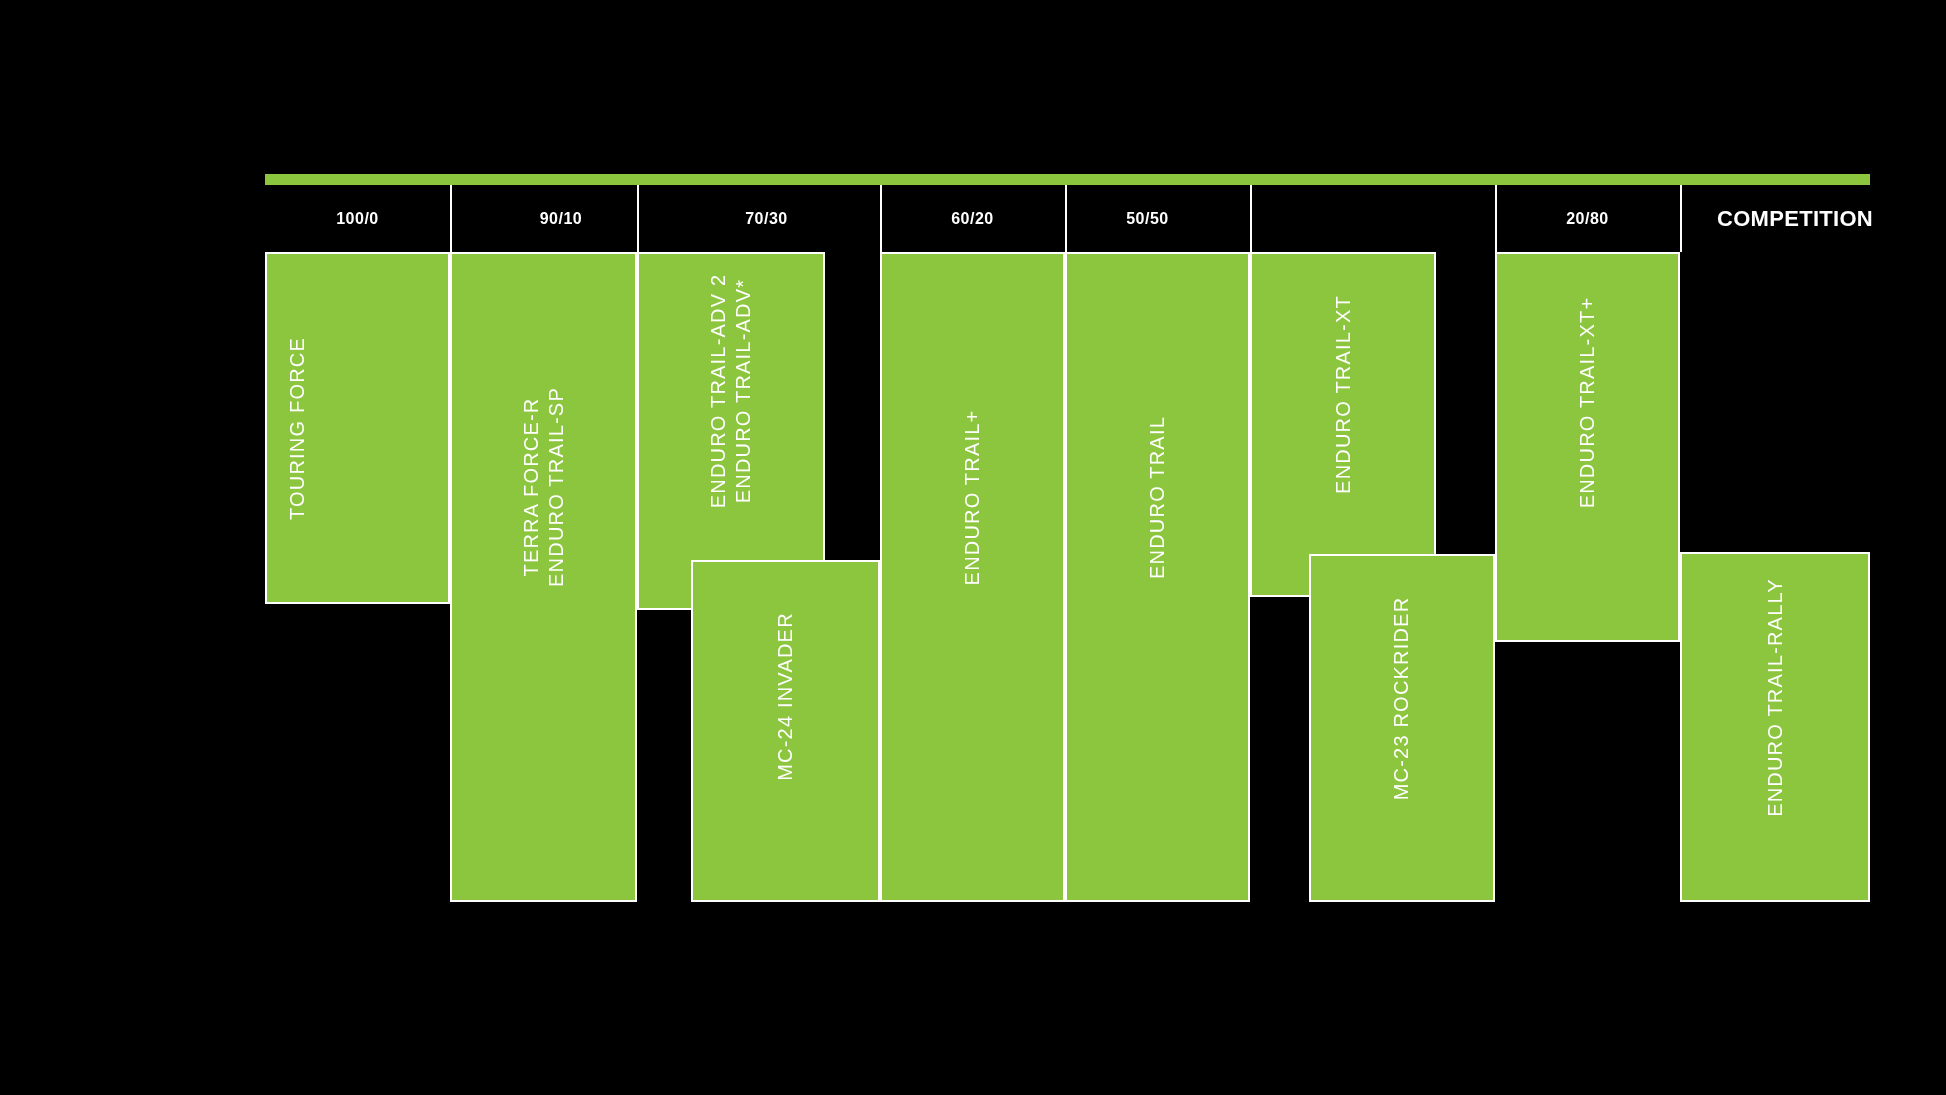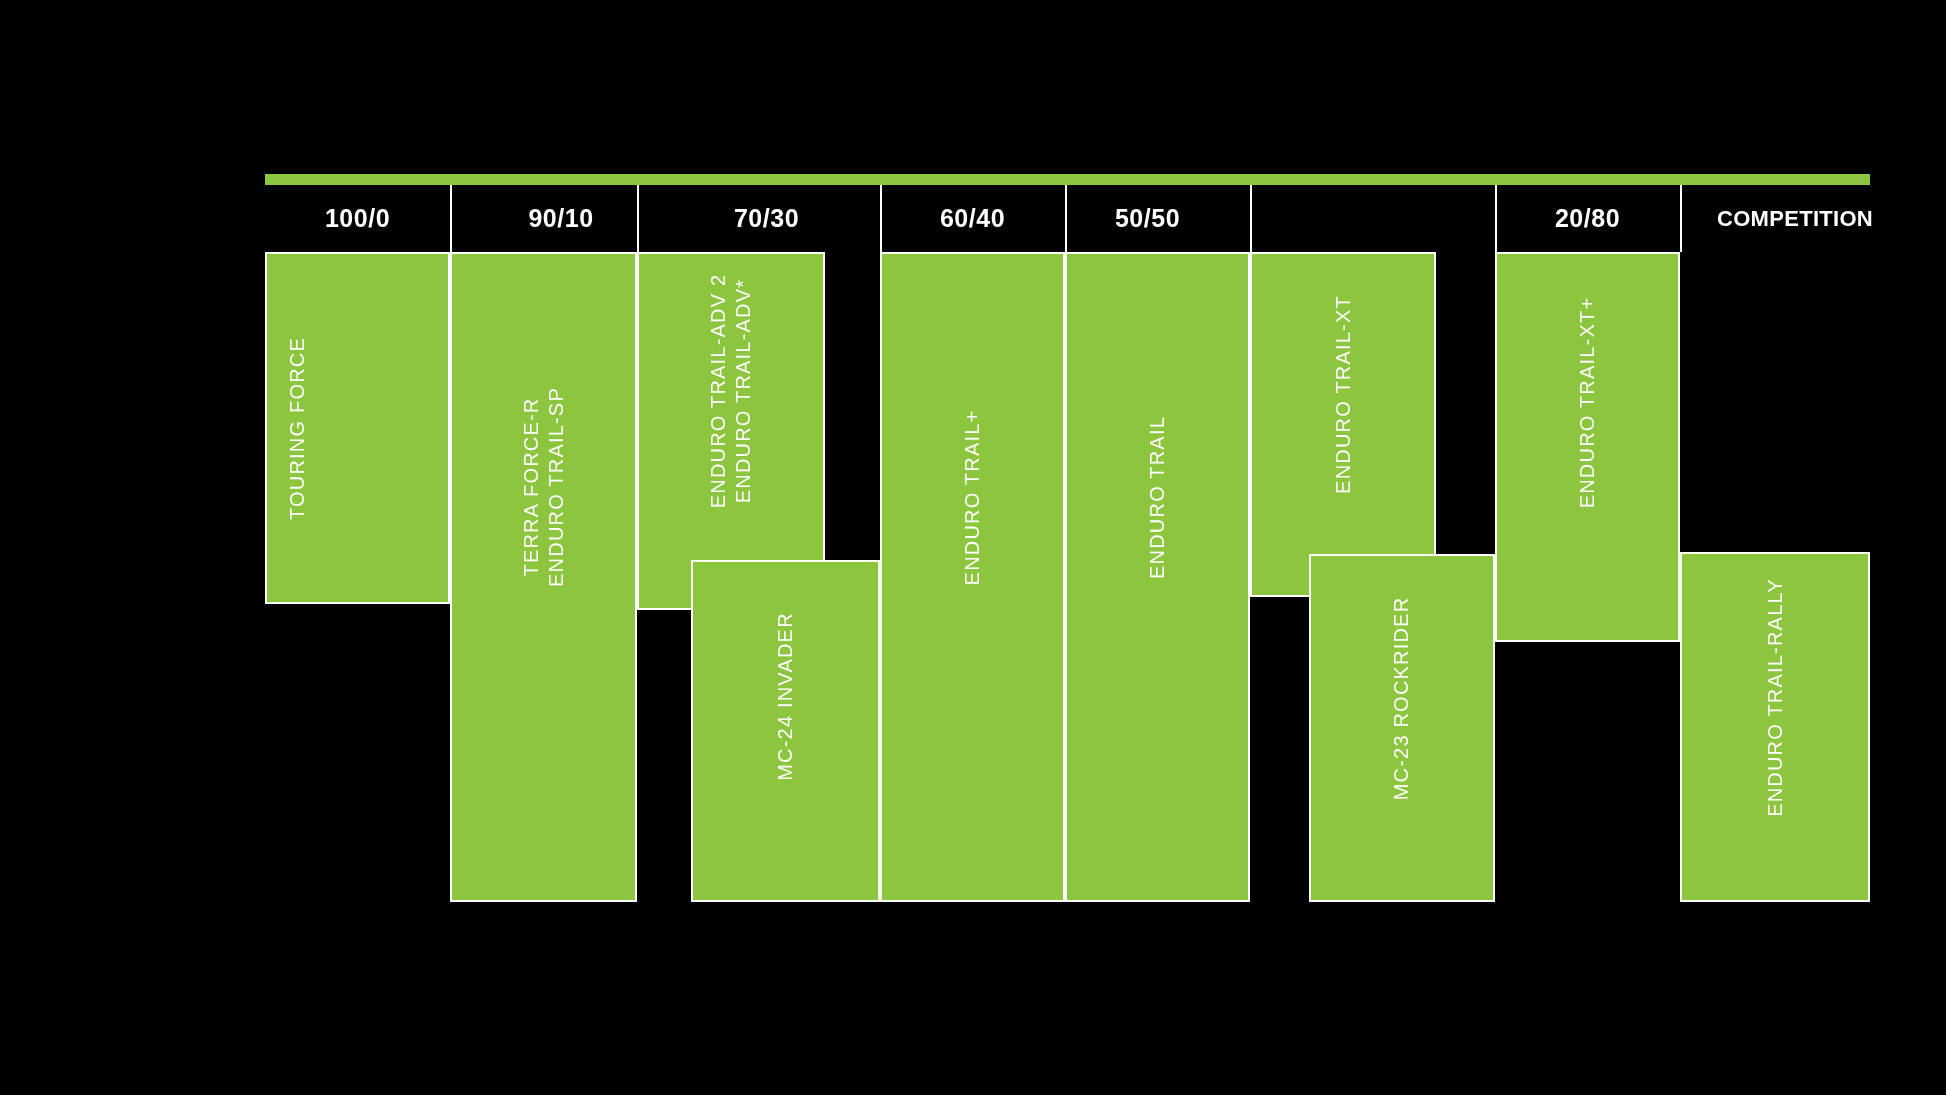--- a/index.html
+++ b/index.html
@@ -43,21 +43,21 @@
   .header-cell {
     position: absolute;
     top: 0;
     height: 67px;
     display: flex;
     align-items: center;
     justify-content: center;
     color: #ffffff;
     font-family: "Liberation Sans", sans-serif;
     font-weight: 700;
-    font-size: 25px;
+    font-size: 16px;
     letter-spacing: 0.5px;
     white-space: nowrap;
   }
   .header-cell.small { font-size: 22px; letter-spacing: 0.3px; }
 
   .header-divider {
     position: absolute;
     top: 185px;
     width: 2px;
     height: 67px;
@@ -111,21 +111,21 @@
 <body>
 
 <div id="chart-root">
 
   <div class="top-rule"></div>
 
   <div class="header-band">
     <div class="header-cell" style="left:0px;width:185px;">100/0</div>
     <div class="header-cell" style="left:185px;width:222px;border-radius:15px;">90/10</div>
     <div class="header-cell" style="left:380px;width:243px;">70/30</div>
-    <div class="header-cell" style="left:615px;width:185px;">60/40</div>
+    <div class="header-cell" style="left:615px;width:185px;">60/20</div>
     <div class="header-cell" style="left:800px;width:165px;">50/50</div>
     <div class="header-cell" style="left:1230px;width:185px;">20/80</div>
     <div class="header-cell small" style="left:1415px;width:190px;padding-left:40px;">COMPETITION</div>
   </div>
 
   <div class="header-divider" style="left:450px;"></div>
   <div class="header-divider" style="left:637px;"></div>
   <div class="header-divider" style="left:880px;"></div>
   <div class="header-divider" style="left:1065px;"></div>
   <div class="header-divider" style="left:1250px;"></div>

